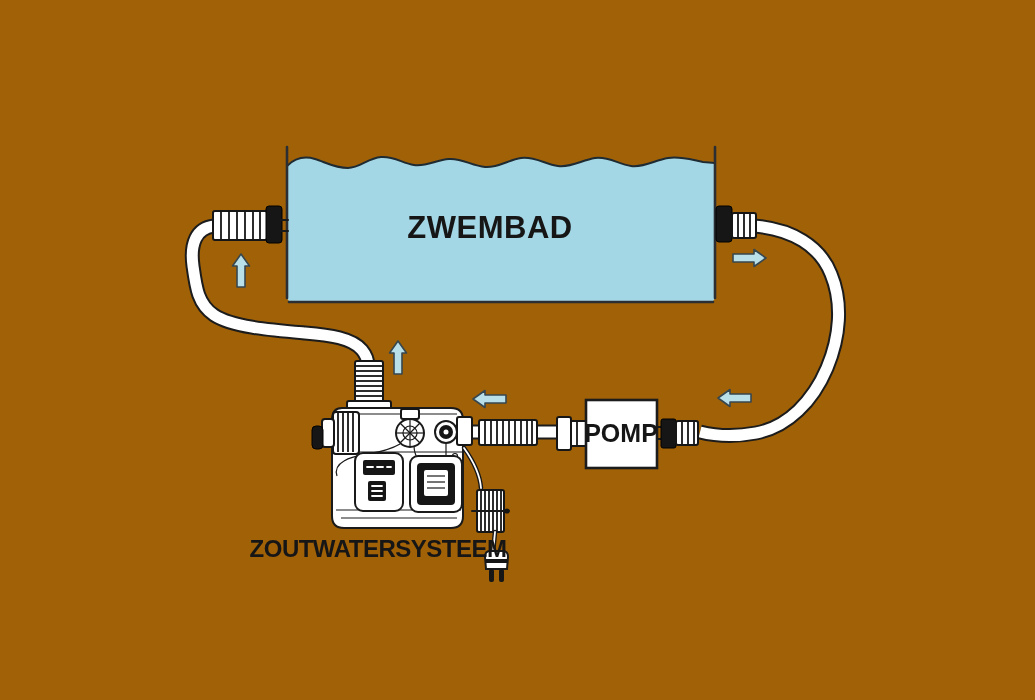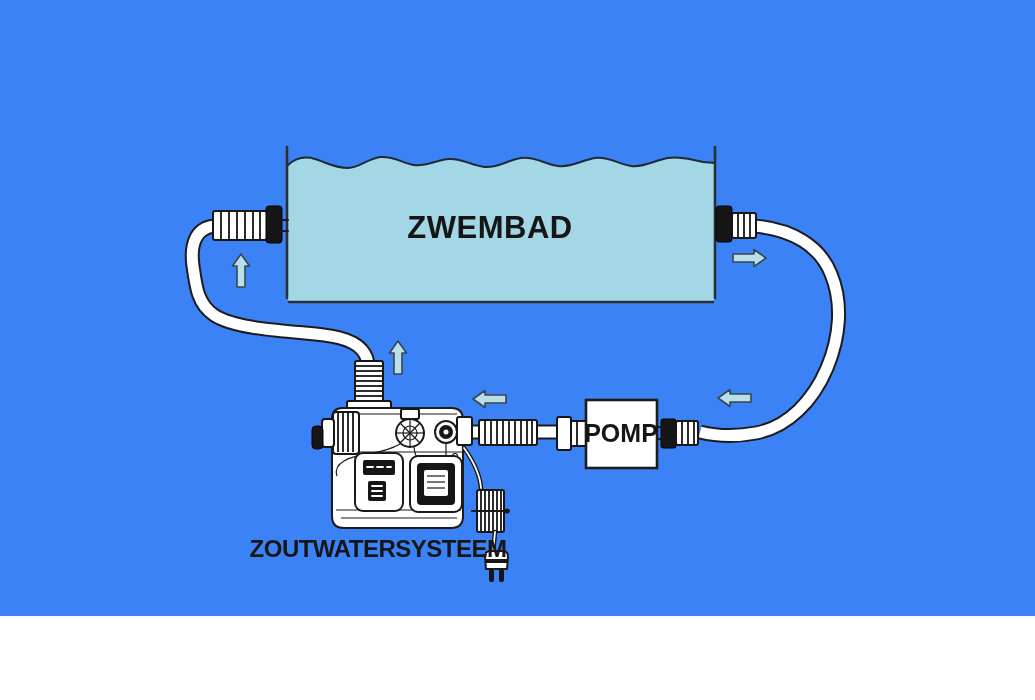--- a/index.html
+++ b/index.html
@@ -1,16 +1,16 @@
 <!DOCTYPE html>
 <html><head>
 <meta charset="utf-8">
 <style>
   html, body { margin: 0; padding: 0; background: #ffffff; }
-  .stage { width: 1035px; height: 616px; position: relative; background: #3b82f6; overflow: hidden; }
+  .stage { width: 1035px; height: 700px; position: relative; background: #a16207; overflow: hidden; }
   svg { display: block; }
   .ln      { stroke: #1a1a1a; stroke-width: 2;   fill: none; stroke-linecap: round; }
   .ln-th   { stroke: #1a1a1a; stroke-width: 1.2; fill: none; }
   .wall    { stroke: #2b2f33; stroke-width: 2.6; fill: none; stroke-linecap: round; }
   .wave    { stroke: #1f2b33; stroke-width: 2;   fill: none; }
   .hose-o  { stroke: #1c1c1c; stroke-width: 15;  fill: none; }
   .hose-i  { stroke: #ffffff; stroke-width: 11;  fill: none; }
   .cord-o  { stroke: #161616; stroke-width: 4.5; fill: none; stroke-linecap: round; }
   .cord-i  { stroke: #ffffff; stroke-width: 1.8; fill: none; stroke-linecap: round; }
   .ribbox  { fill: #ffffff; stroke: #161616; stroke-width: 2; }

